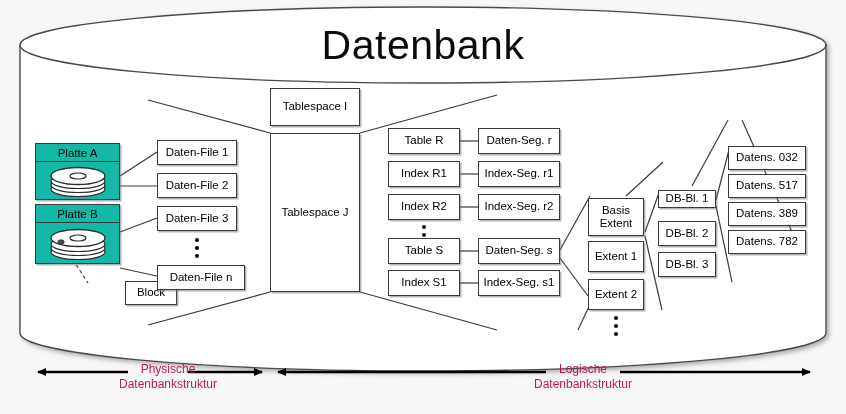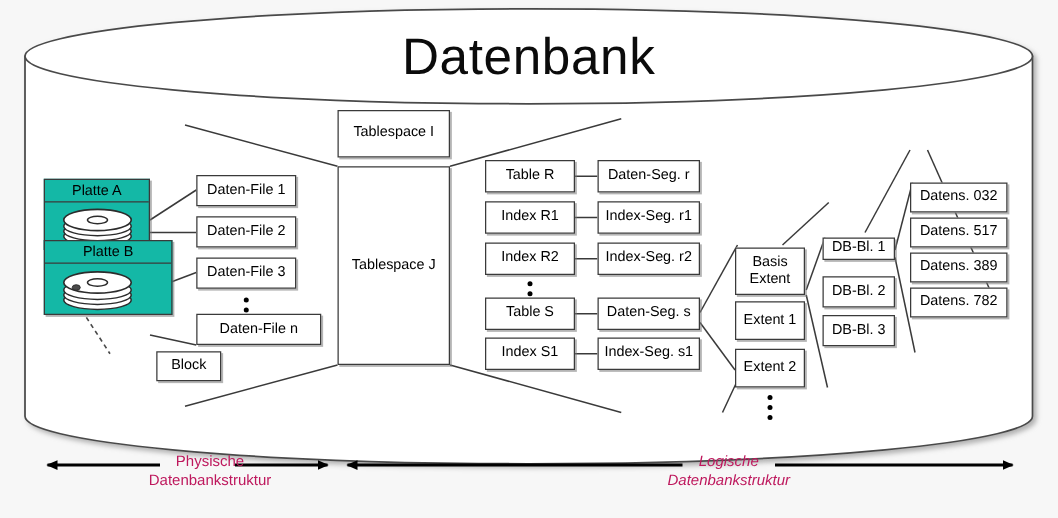--- a/index.html
+++ b/index.html
@@ -135,21 +135,21 @@
       <svg viewBox="0 0 85 40" width="85" height="40">
         <ellipse cx="42" cy="28" rx="27" ry="7.5" fill="#fff" stroke="#2c2c2c" stroke-width="1.2"></ellipse>
         <ellipse cx="42" cy="24" rx="27" ry="7.5" fill="#fff" stroke="#2c2c2c" stroke-width="1.2"></ellipse>
         <ellipse cx="42" cy="20" rx="27" ry="7.5" fill="#fff" stroke="#2c2c2c" stroke-width="1.2"></ellipse>
         <ellipse cx="42" cy="15" rx="27" ry="8.5" fill="#fff" stroke="#2c2c2c" stroke-width="1.3"></ellipse>
         <ellipse cx="42" cy="15" rx="8" ry="3" fill="#fff" stroke="#2c2c2c" stroke-width="1.2"></ellipse>
       </svg>
     </div>
   </div>
 
-  <div class="disk" style="left:35px;top:192px;width:103px;height:60px;">
+  <div class="disk" style="left:35px;top:204px;width:85px;height:60px;">
     <div class="disk-label">Platte B</div>
     <div class="disk-art">
       <svg viewBox="0 0 85 43" width="85" height="43">
         <ellipse cx="42" cy="30" rx="27" ry="7.5" fill="#fff" stroke="#2c2c2c" stroke-width="1.2"></ellipse>
         <ellipse cx="42" cy="26" rx="27" ry="7.5" fill="#fff" stroke="#2c2c2c" stroke-width="1.2"></ellipse>
         <ellipse cx="42" cy="22" rx="27" ry="7.5" fill="#fff" stroke="#2c2c2c" stroke-width="1.2"></ellipse>
         <ellipse cx="42" cy="16" rx="27" ry="8.5" fill="#fff" stroke="#2c2c2c" stroke-width="1.3"></ellipse>
         <ellipse cx="42" cy="16" rx="8" ry="3" fill="#fff" stroke="#2c2c2c" stroke-width="1.2"></ellipse>
         <ellipse cx="25" cy="20" rx="3.2" ry="2.2" fill="#4a4a4a" stroke="#2c2c2c" stroke-width=".8"></ellipse>
       </svg>
@@ -159,21 +159,21 @@
   <div class="node" style="left:78px;top:281px;width:52px;height:24px;margin-left:47px;">Block</div>
 
   <div class="node" style="left:157px;top:140px;width:80px;height:25px;">Daten-File 1</div>
   <div class="node" style="left:157px;top:173px;width:80px;height:25px;">Daten-File 2</div>
   <div class="node" style="left:157px;top:206px;width:80px;height:25px;">Daten-File 3</div>
   <div class="vdots" style="left:190px;top:238px;">
     <i></i>
       <i></i>
       <i></i>
   </div>
-  <div class="node" style="left:157px;top:251px;width:100px;height:25px;">Daten-File n</div>
+  <div class="node" style="left:157px;top:265px;width:88px;height:25px;">Daten-File n</div>
 
   <div class="node" style="left:270px;top:88px;width:90px;height:38px;">Tablespace I</div>
   <div class="node" style="left:270px;top:133px;width:90px;height:159px;">Tablespace J</div>
 
   <div class="node" style="left:388px;top:128px;width:72px;height:26px;">Table R</div>
   <div class="node" style="left:388px;top:161px;width:72px;height:26px;">Index R1</div>
   <div class="node" style="left:388px;top:194px;width:72px;height:26px;">Index R2</div>
   <div class="vdots" style="left:417px;top:225px;">
     <i></i>
       <i></i>
@@ -206,18 +206,18 @@
 
   <div class="node" style="left:728px;top:146px;width:78px;height:24px;">Datens. 032</div>
   <div class="node" style="left:728px;top:174px;width:78px;height:24px;">Datens. 517</div>
   <div class="node" style="left:728px;top:202px;width:78px;height:24px;">Datens. 389</div>
   <div class="node" style="left:728px;top:230px;width:78px;height:24px;">Datens. 782</div>
 
   <div class="axis-label" style="left:88px;top:362px;width:160px;">
     <div>Physische</div>
     <div>Datenbankstruktur</div>
   </div>
-  <div class="axis-label" style="left:503px;top:362px;width:160px;font-style:italic;">
+  <div class="axis-label" style="left:503px;top:362px;width:160px;">
     <div>Logische</div>
     <div>Datenbankstruktur</div>
   </div>
 
 </div>
 
 </body></html>

